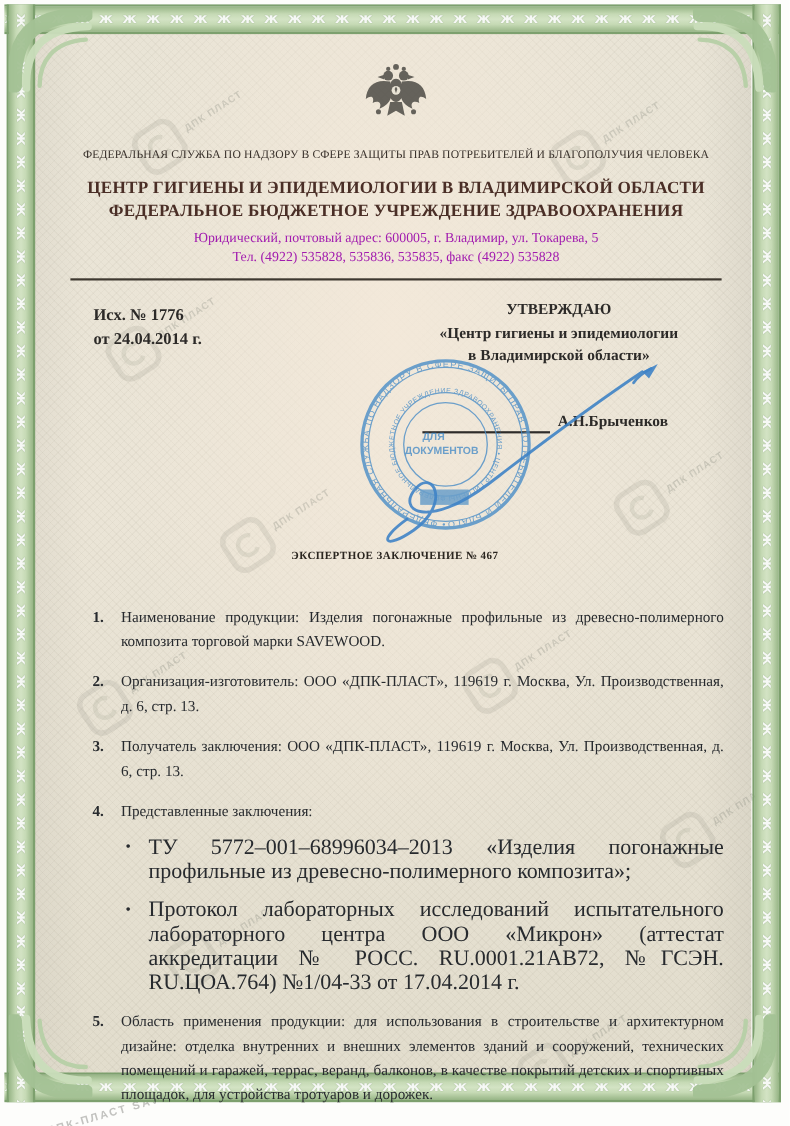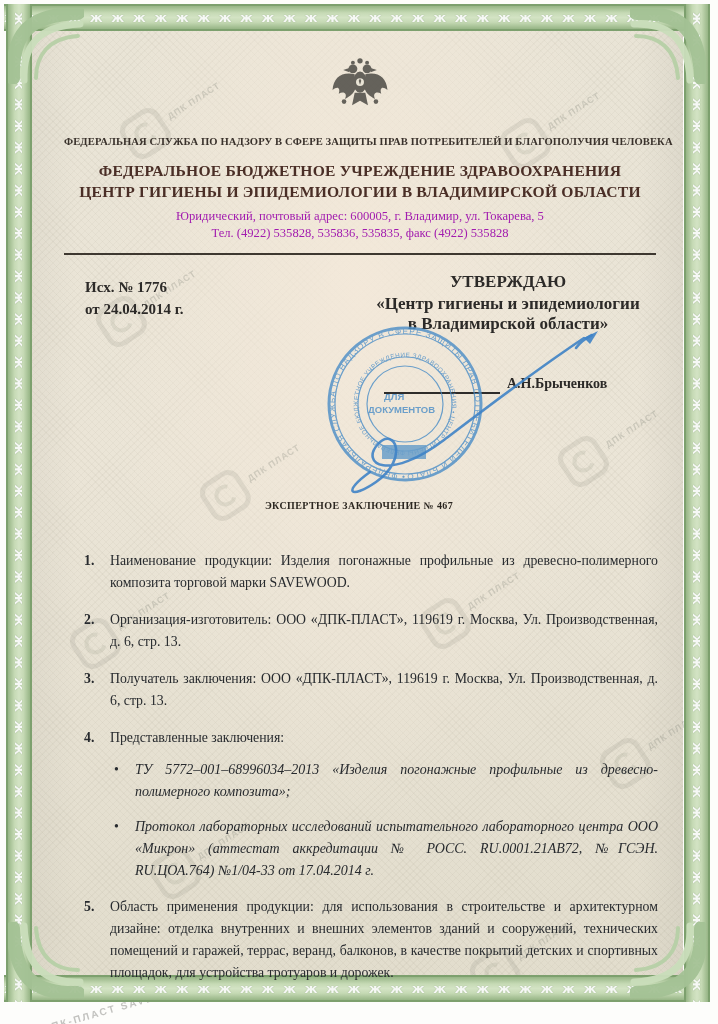--- a/index.html
+++ b/index.html
@@ -54,49 +54,49 @@
   .wm-box::after { content:""; position:absolute; inset:6px;
     border:4px solid rgba(128,132,118,.15); border-radius:50%; border-right-color:transparent; }
   .wm-txt { position:absolute; left:50px; top:16px; font-family:"Liberation Sans", sans-serif;
     font-size:9px; font-weight:bold; letter-spacing:1px; color:rgba(125,130,118,.28); white-space:nowrap; }
   .wm-out { position:absolute; font-family:"Liberation Sans", sans-serif; font-size:10px; font-weight:bold;
     color:rgba(135,135,132,.5); letter-spacing:2px; transform:rotate(-16deg); }
 
   
   .header { position:absolute; top:54px; left:64px; right:62px; text-align:center; color:#33302a; }
   .emblem { display:block; margin:0 auto 24px auto; opacity:.88; }
-  .agency { font-size:10.6px; font-weight:bold; letter-spacing:.1px; color:#3a322c; white-space:nowrap; }
+  .agency { font-size:10.6px; font-weight:normal; letter-spacing:.1px; color:#3a322c; white-space:nowrap; }
   .orgname { margin-top:13px; font-size:15.6px; font-weight:bold; line-height:21px; color:#4a2e26; letter-spacing:.2px; }
   .addr { margin-top:6px; font-size:12.6px; line-height:17px; color:#a21caf; }
   .rule { margin-top:11px; height:2px; background:#3e3830; }
 
   
   .outgoing { position:absolute; top:276px; left:85px; font-size:15px; font-weight:bold;
     line-height:22px; color:#2c2a28; }
   .approval { position:absolute; top:272px; left:368px; width:280px; text-align:center;
-    font-size:17px; font-weight:bold; line-height:20px; color:#2c2a28; }
+    font-size:14px; font-weight:bold; line-height:20px; color:#2c2a28; }
   .approval .ap-head { margin-bottom:2px; }
   .sig-line { position:absolute; top:392px; left:384px; width:116px; border-top:2px solid #2e2c2a; }
   .signer { position:absolute; top:376px; left:507px; font-size:14px; font-weight:bold; color:#2c2a28; }
 
   .stampwrap { position:absolute; top:322px; left:318px; width:306px; height:180px; }
 
   
   .doc-title { position:absolute; top:500px; left:0; right:0; text-align:center;
     font-size:10px; font-weight:bold; letter-spacing:.4px; color:#2b2620; }
 
   .items { position:absolute; top:550px; left:84px; right:60px; color:#272a2e; }
   .item { display:flex; margin-bottom:15px; }
   .item .num { width:26px; font-size:13.8px; font-weight:bold; line-height:22px; flex:none; }
   .item .body { flex:1; font-size:13.8px; line-height:22px; text-align:justify; }
   .item .lbl { font-weight:normal; }
   .bullets { margin:10px 0 0 0; }
   .bullet { display:flex; margin:0 0 13px 30px; }
   .bullet .dot { width:21px; flex:none; font-size:13.8px; line-height:22px; }
-  .bullet .btxt { flex:1; font-size:14px; line-height:22px; text-align:justify;font-style:italic; }
+  .bullet .btxt { flex:1; font-size:20px; line-height:22px; text-align:justify; }
   .mb-sm { margin-bottom:8px; }
 </style>
 </head>
 <body>
 
 <div class="sheet">
   <div class="paper"></div>
 
   <div class="wm" style="left:96px; top:278px;">
       <span class="wm-box"></span>
@@ -180,22 +180,22 @@
         <path d="M41,22 C56,19 65,26 66,40 C60,35 57,38 59,44 C53,41 49,44 52,50 C46,47 42,44 40,38 Z"></path>
         <path d="M29,43 L41,43 L44,57 L35,52 L26,57 Z"></path>
         <circle cx="17" cy="53" r="2.6"></circle>
           <circle cx="53" cy="53" r="2.6"></circle>
       </g>
       <circle cx="35" cy="31" r="4.5" fill="#e9e4d6"></circle>
       <path d="M35,27 l1.4,2.6 -1.4,4.4 -1.4,-4.4 z" fill="#52504a"></path>
     </svg>
     <div class="agency">ФЕДЕРАЛЬНАЯ СЛУЖБА ПО НАДЗОРУ В СФЕРЕ ЗАЩИТЫ ПРАВ ПОТРЕБИТЕЛЕЙ И БЛАГОПОЛУЧИЯ ЧЕЛОВЕКА</div>
     <div class="orgname">
+      <div>ЦЕНТР ГИГИЕНЫ И ЭПИДЕМИОЛОГИИ В ВЛАДИМИРСКОЙ ОБЛАСТИ</div>
       <div>ФЕДЕРАЛЬНОЕ БЮДЖЕТНОЕ УЧРЕЖДЕНИЕ ЗДРАВООХРАНЕНИЯ</div>
-      <div>ЦЕНТР ГИГИЕНЫ И ЭПИДЕМИОЛОГИИ В ВЛАДИМИРСКОЙ ОБЛАСТИ</div>
     </div>
     <div class="addr">
       <div>Юридический, почтовый адрес: 600005, г. Владимир, ул. Токарева, 5</div>
       <div>Тел. (4922) 535828, 535836, 535835, факс (4922) 535828</div>
     </div>
     <div class="rule"></div>
   </div>
 
   <div class="outgoing">
     <div>Исх. № 1776</div>

